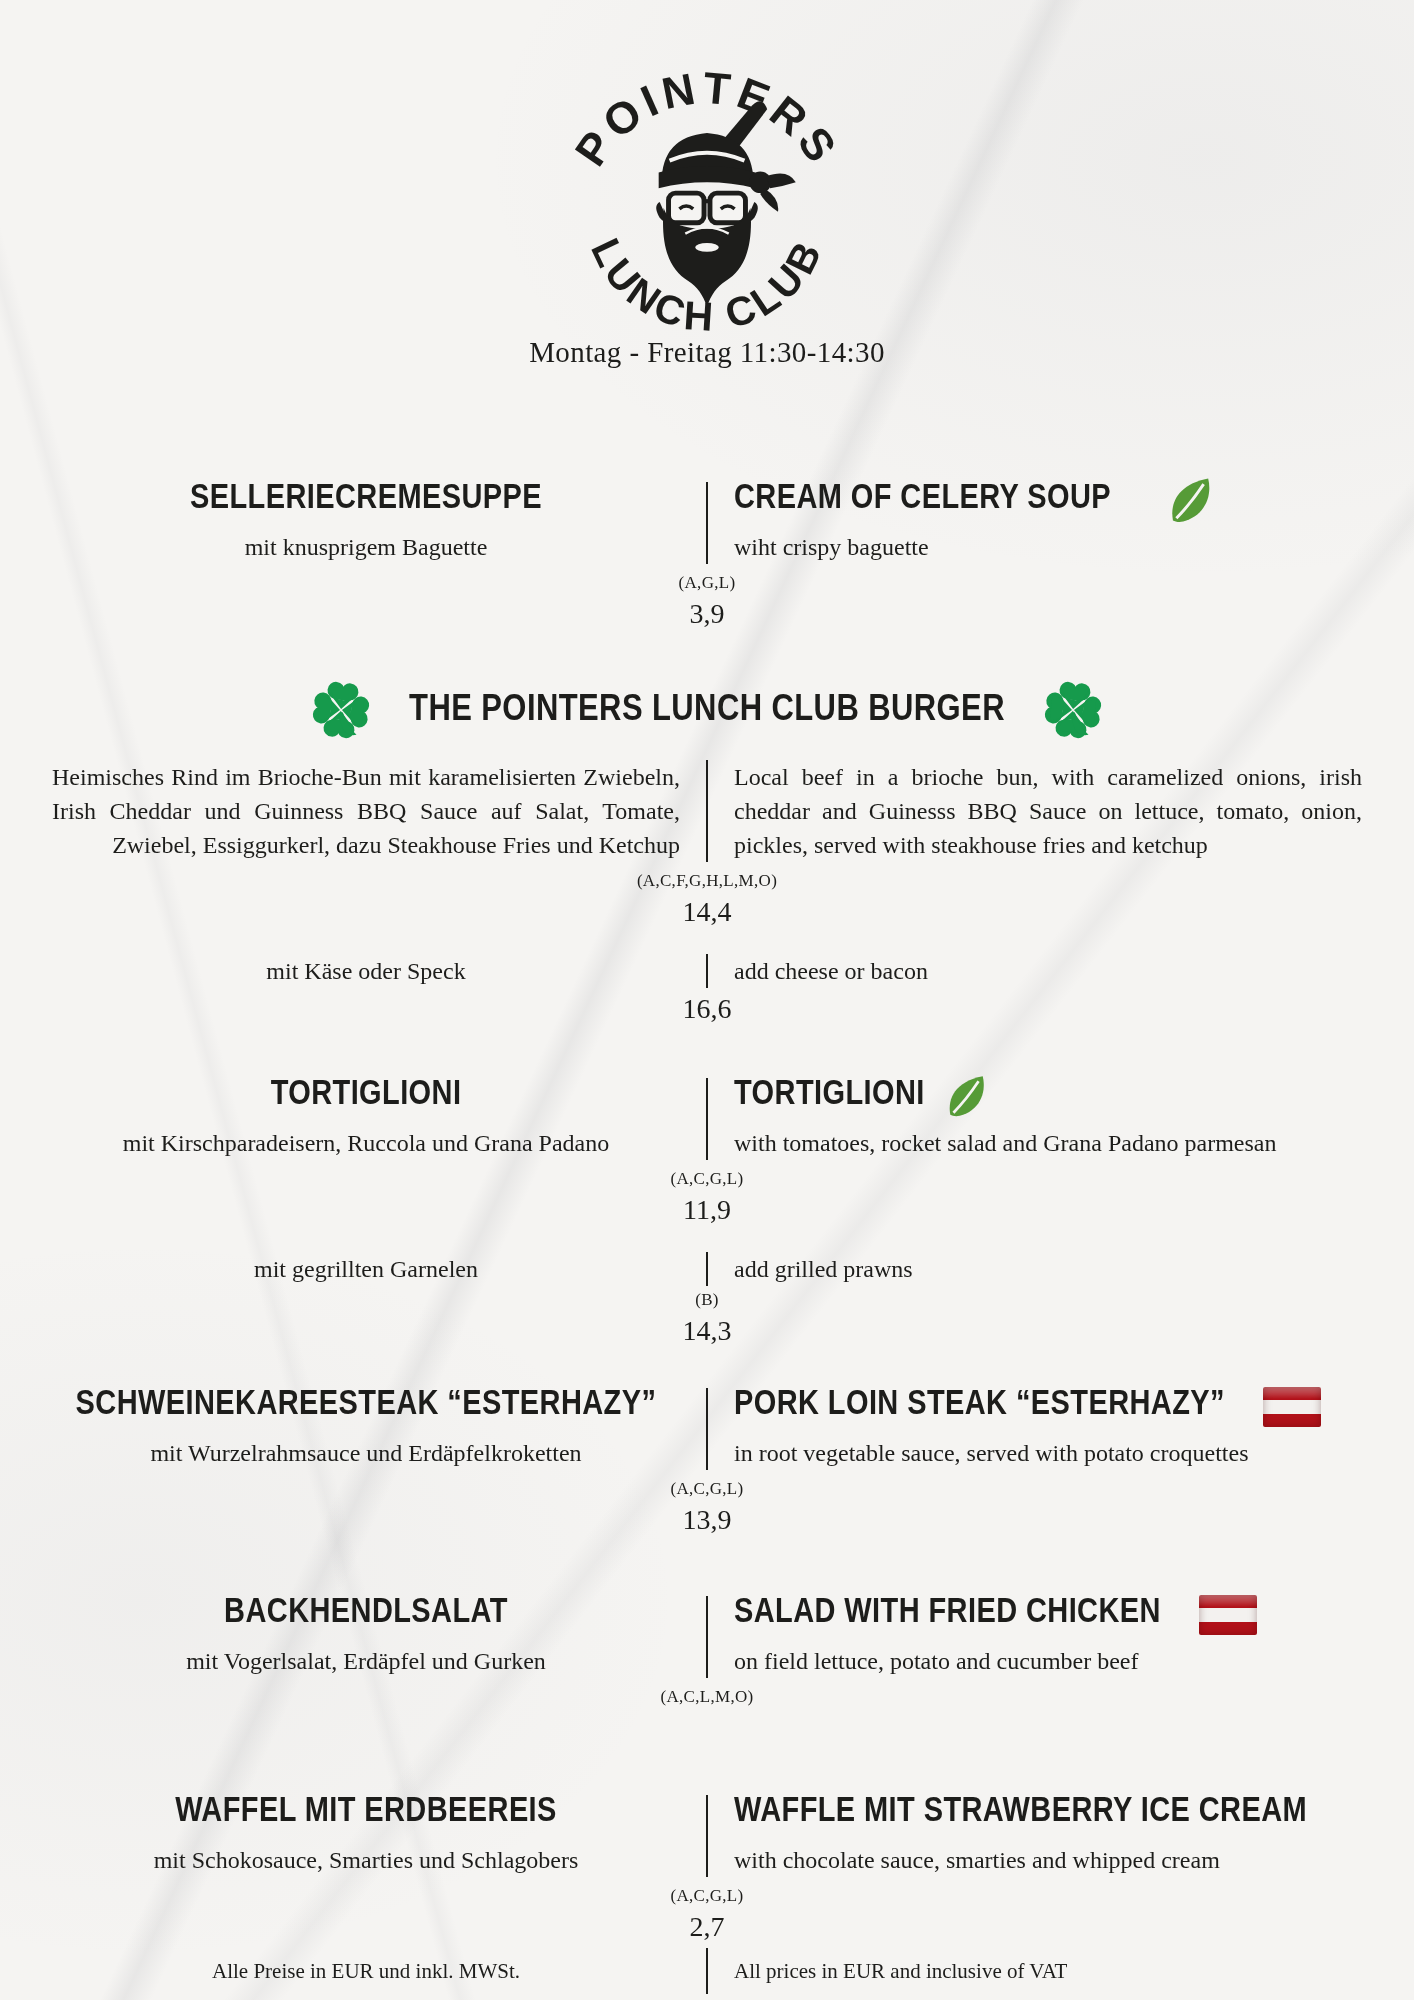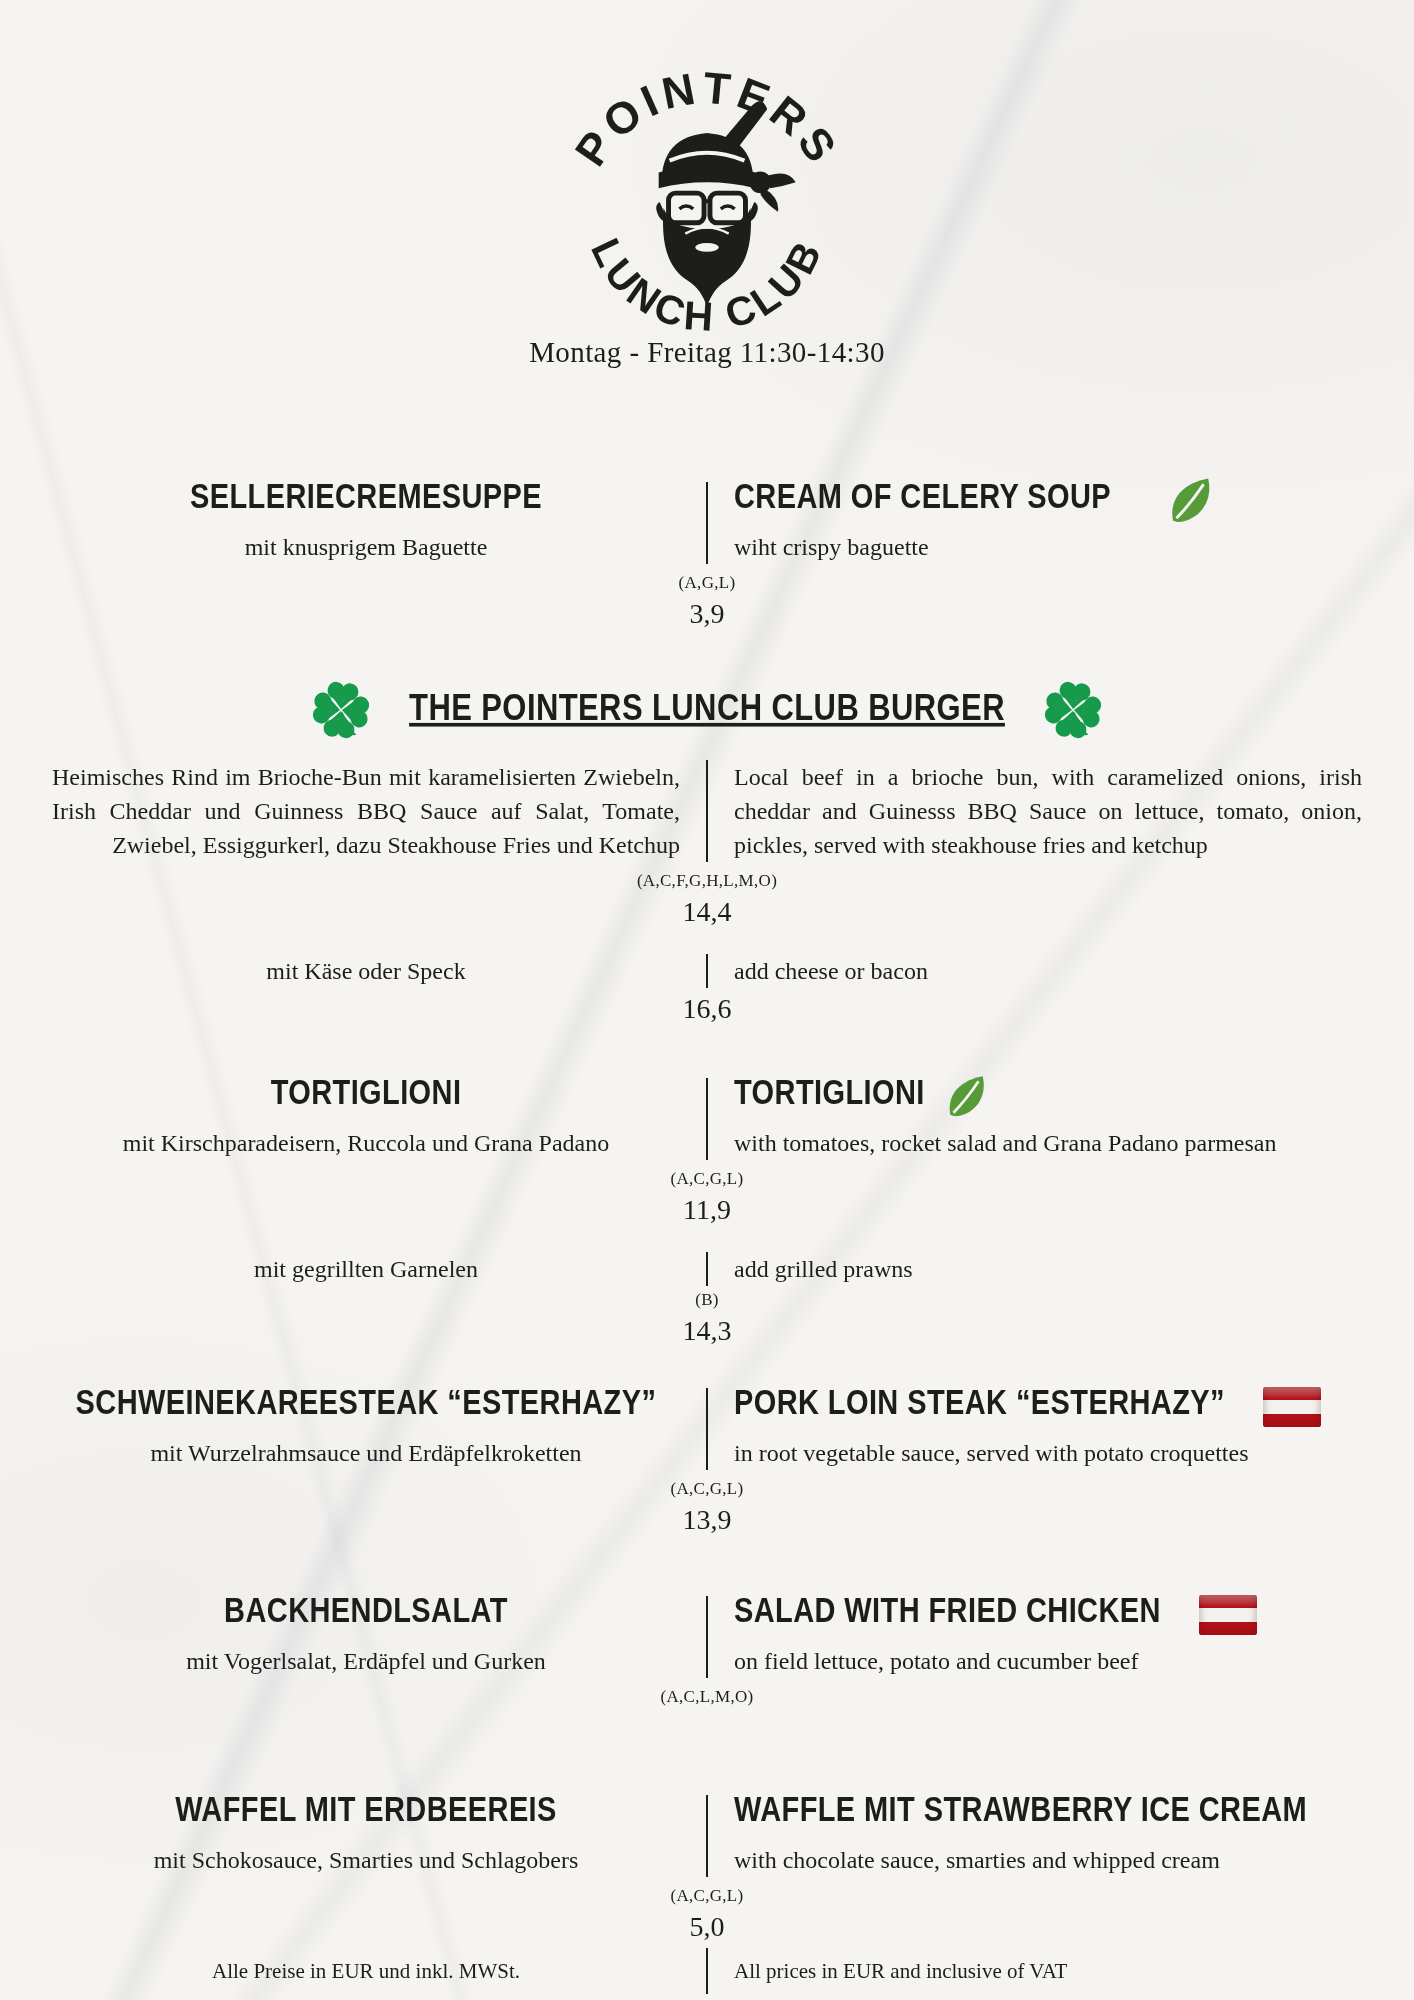--- a/index.html
+++ b/index.html
@@ -50,21 +50,21 @@
   .leaf-icon.tight { margin-left:20px; }
   .flag-icon {
     display:inline-block; vertical-align:middle; margin-left:38px; margin-top:-6px;
     width:58px; height:40px; border-radius:2px;
     background:
       linear-gradient(180deg, rgba(255,255,255,.40), rgba(255,255,255,0) 30%),
       linear-gradient(180deg, #b11119 0 33.4%, #f3f1ef 33.4% 66.7%, #b11119 66.7% 100%);
     box-shadow: inset 0 0 8px rgba(60,0,0,.35);
   }
 
-  .burger-header { display:flex; justify-content:center; align-items:center; gap:36px;text-decoration:underline; }
+  .burger-header { display:flex; justify-content:center; align-items:center; gap:36px; }
   .burger-header .display { font-size:31px; }
 
   .logo { position:absolute; left:552px; top:58px; width:310px; height:286px; }
   .subtitle { position:absolute; left:0; right:0; top:336px; text-align:center; font-size:29px; letter-spacing:.4px; }
 
   .footer { position:absolute; left:52px; right:52px; top:1948px; }
   .footer .twocol { align-items:center; }
   .footer .desc { font-size:21px; line-height:26px; }
   .footer .vdiv { min-height:46px; }
 </style>
@@ -226,21 +226,21 @@
 
 <div class="section" style="top:1795px">
   <div class="twocol">
     <div class="cell-l heading-row"><span class="display">WAFFEL MIT ERDBEEREIS</span></div>
     <div class="vdiv"></div>
     <div class="cell-r heading-row"><span class="display">WAFFLE MIT STRAWBERRY ICE CREAM</span></div>
     <div class="cell-l desc">mit Schokosauce, Smarties und Schlagobers</div>
     <div class="cell-r desc">with chocolate sauce, smarties and whipped cream</div>
   </div>
   <div class="allergens">(A,C,G,L)</div>
-  <div class="price">5,0</div>
+  <div class="price">2,7</div>
 </div>
 
 <div class="footer">
   <div class="twocol">
     <div class="cell-l desc">Alle Preise in EUR und inkl. MWSt.</div>
     <div class="vdiv one"></div>
     <div class="cell-r desc">All prices in EUR and inclusive of VAT</div>
   </div>
 </div>
 

